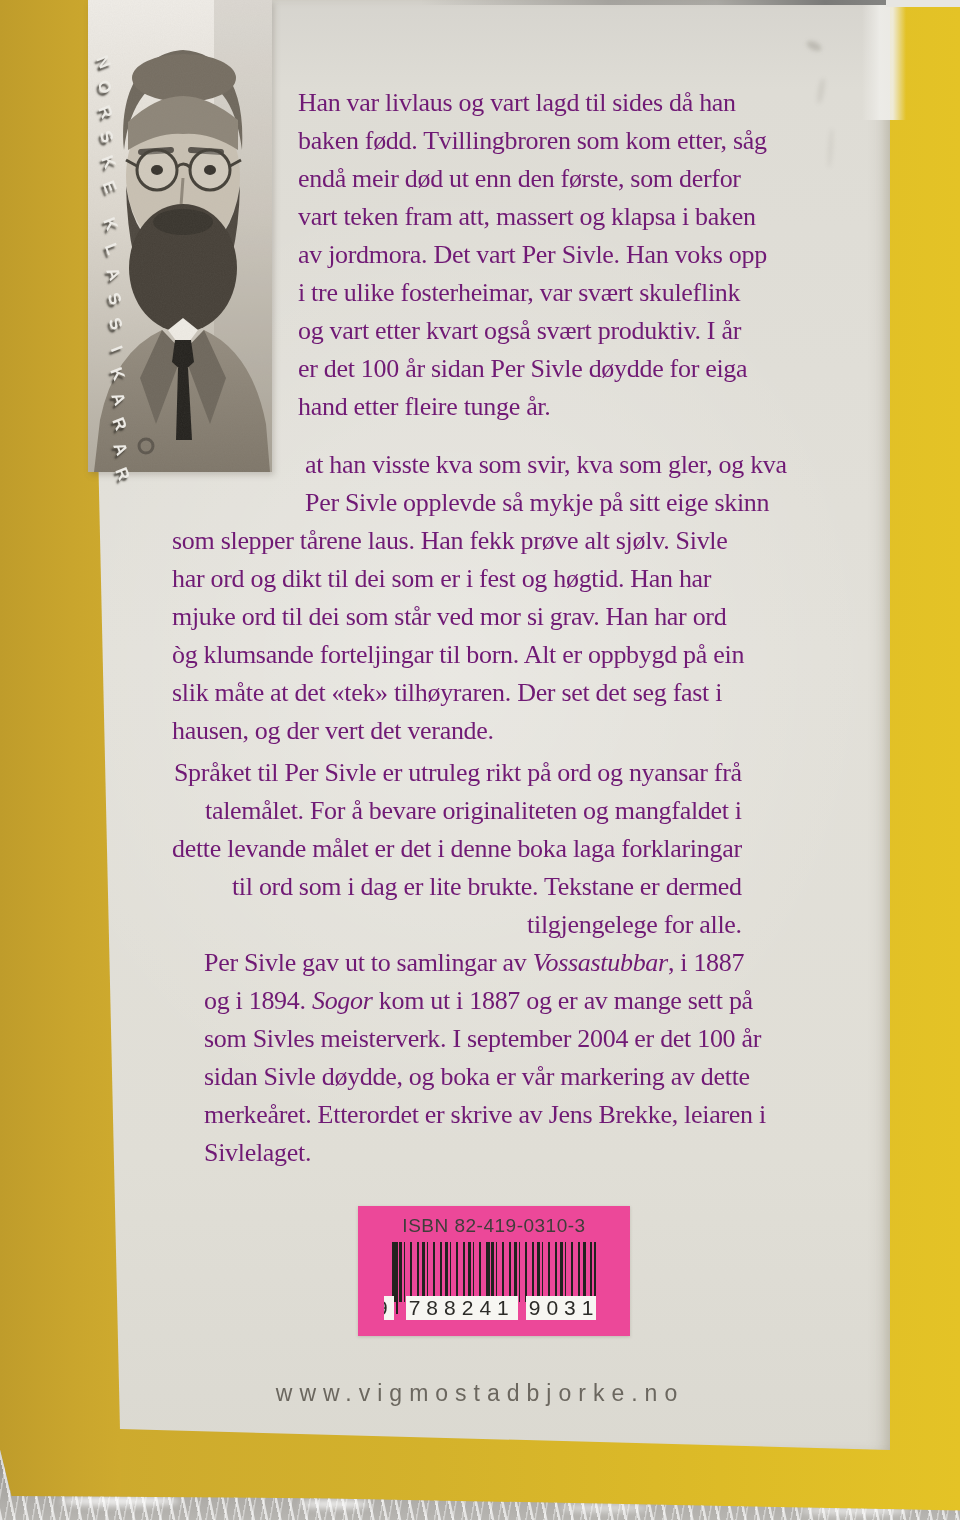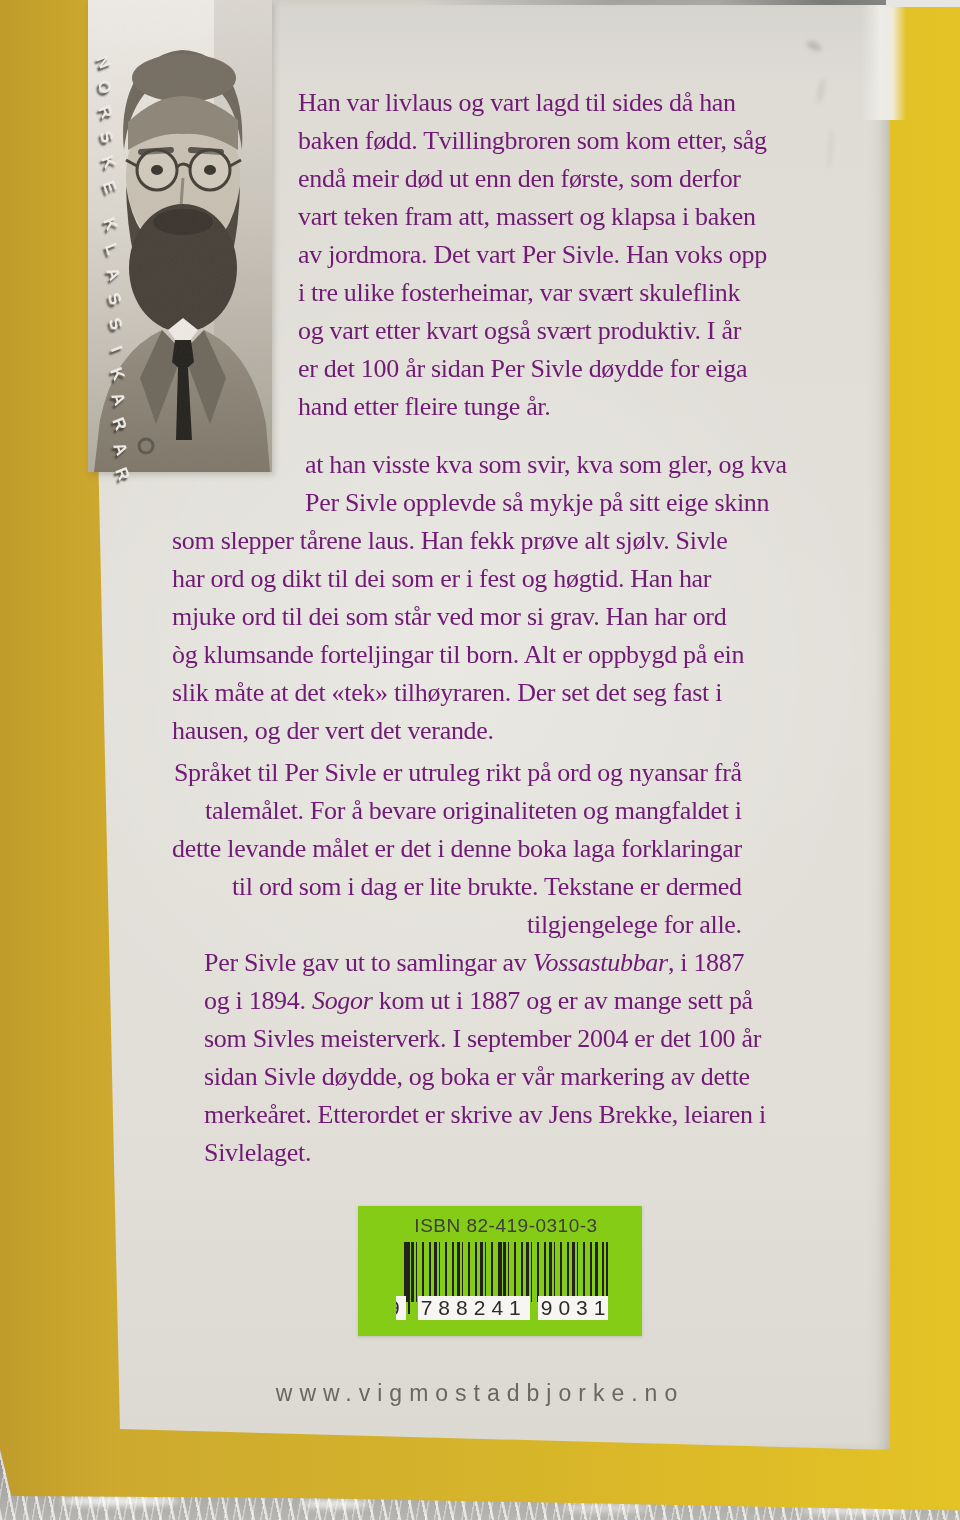--- a/index.html
+++ b/index.html
@@ -47,21 +47,21 @@
   .para .line{white-space:nowrap;}
   .para em{font-style:italic;}
   #p1{left:298px;top:84px;}
   #p2a{left:305px;top:446px;}
   #p2b{left:172px;top:522px;}
   #p3{left:172px;top:754px;text-align:right;}
   #p4{left:172px;top:944px;margin-left:32px;}
 
   
   .isbn-box{position:absolute;left:358px;top:1206px;width:272px;height:130px;
-      background:#84cc16;box-shadow:0 1px 3px rgba(100,95,80,.25);padding-left:12px;}
+      background:#ec4899;box-shadow:0 1px 3px rgba(100,95,80,.25);}
   .isbn-label{font-family:"Liberation Sans",sans-serif;font-size:19px;color:#3f3e3a;
       text-align:center;margin-top:9px;letter-spacing:.5px;}
   .barcode{position:relative;margin:5px 34px 0 26px;height:78px;overflow:hidden;}
   .bars{position:absolute;left:10px;right:10px;top:0;height:60px;
       background:
         repeating-linear-gradient(90deg,#23221f 0 2px,transparent 2px 5px,#23221f 5px 8px,
           transparent 8px 10px,#23221f 10px 11px,transparent 11px 16px,#23221f 16px 18px,
           transparent 18px 23px);}
   .guard{position:absolute;top:0;width:2px;height:72px;background:#23221f;}
   .g1{left:8px;} .g2{left:12px;} .g3{left:104px;} .g4{left:108px;} .g5{left:206px;} .g6{left:210px;}

